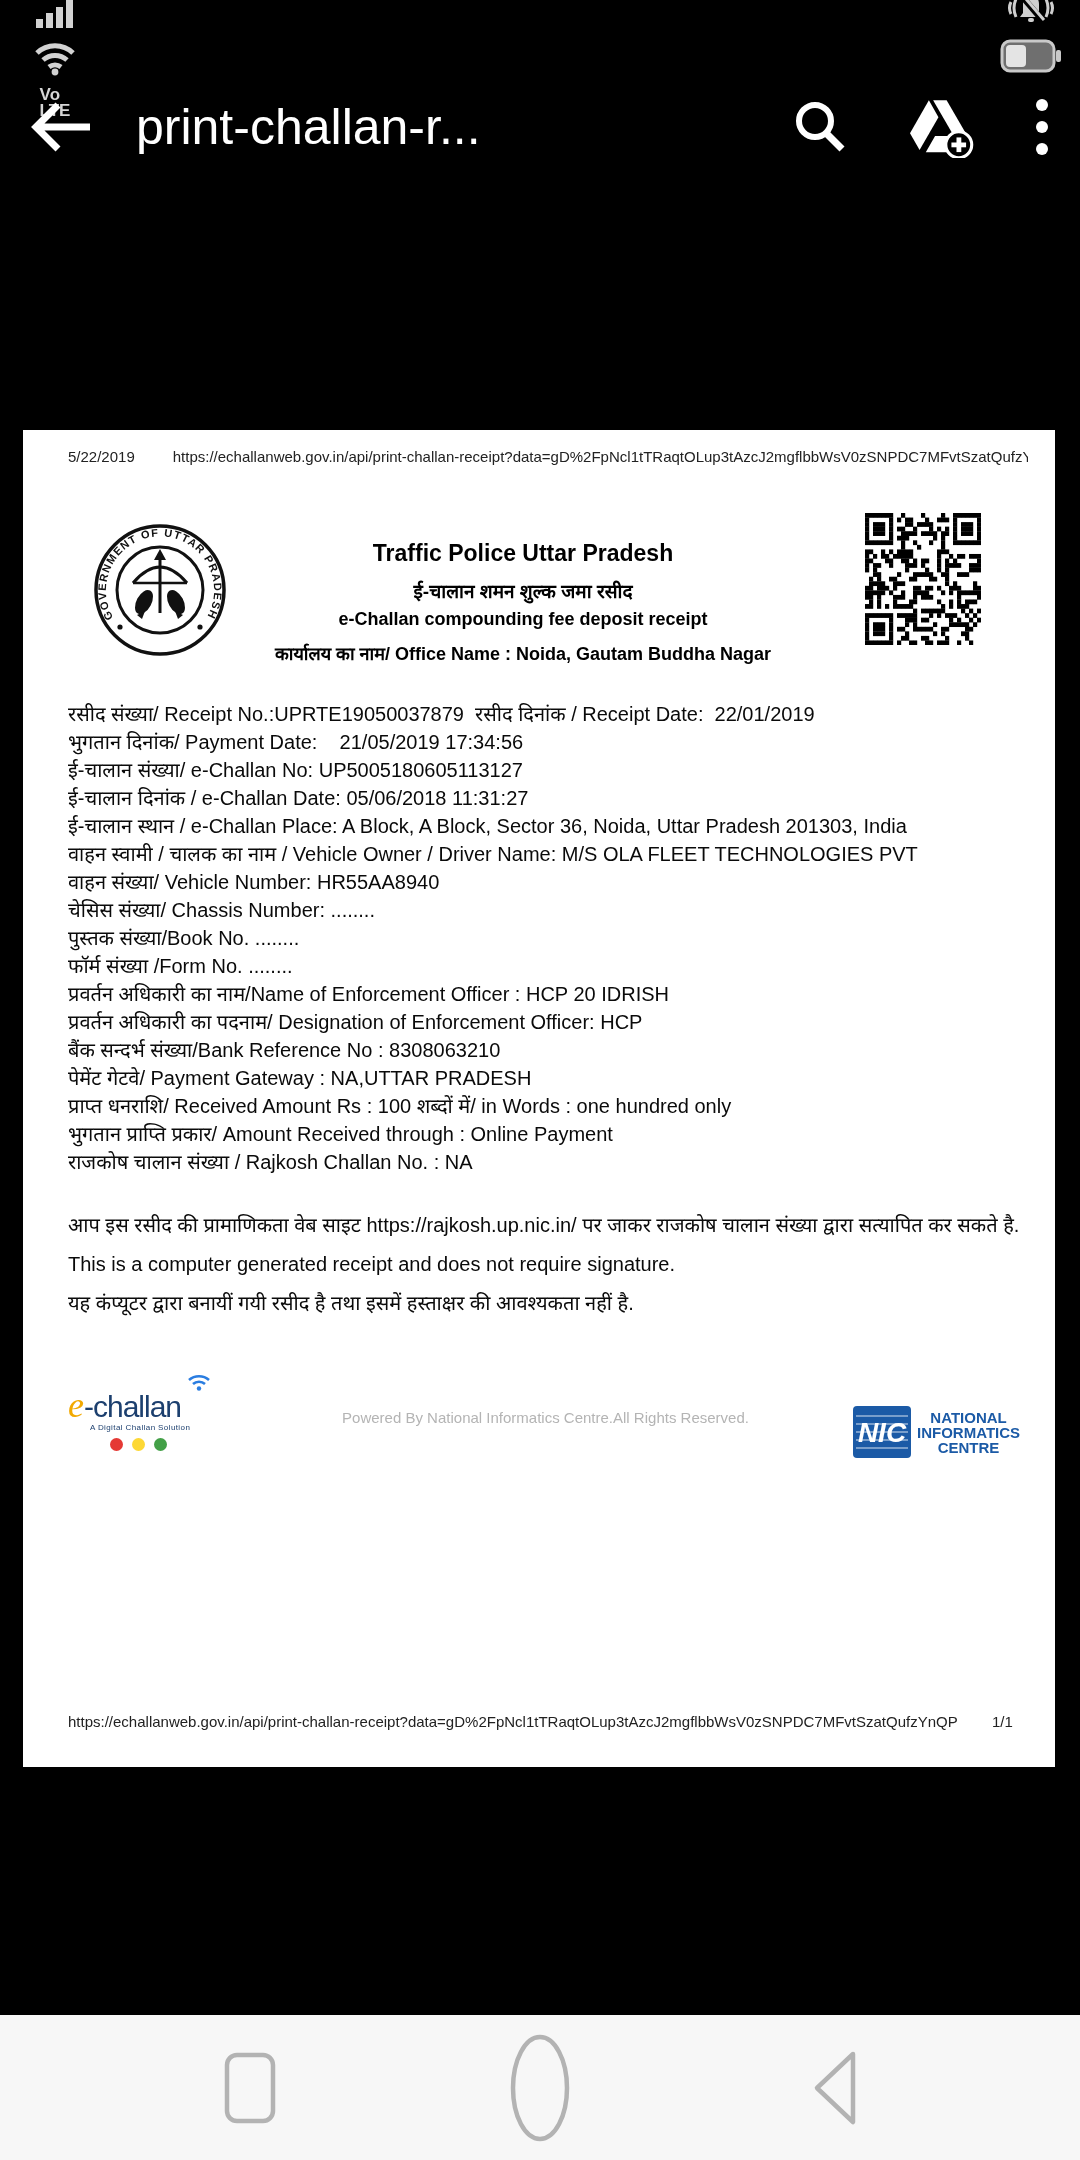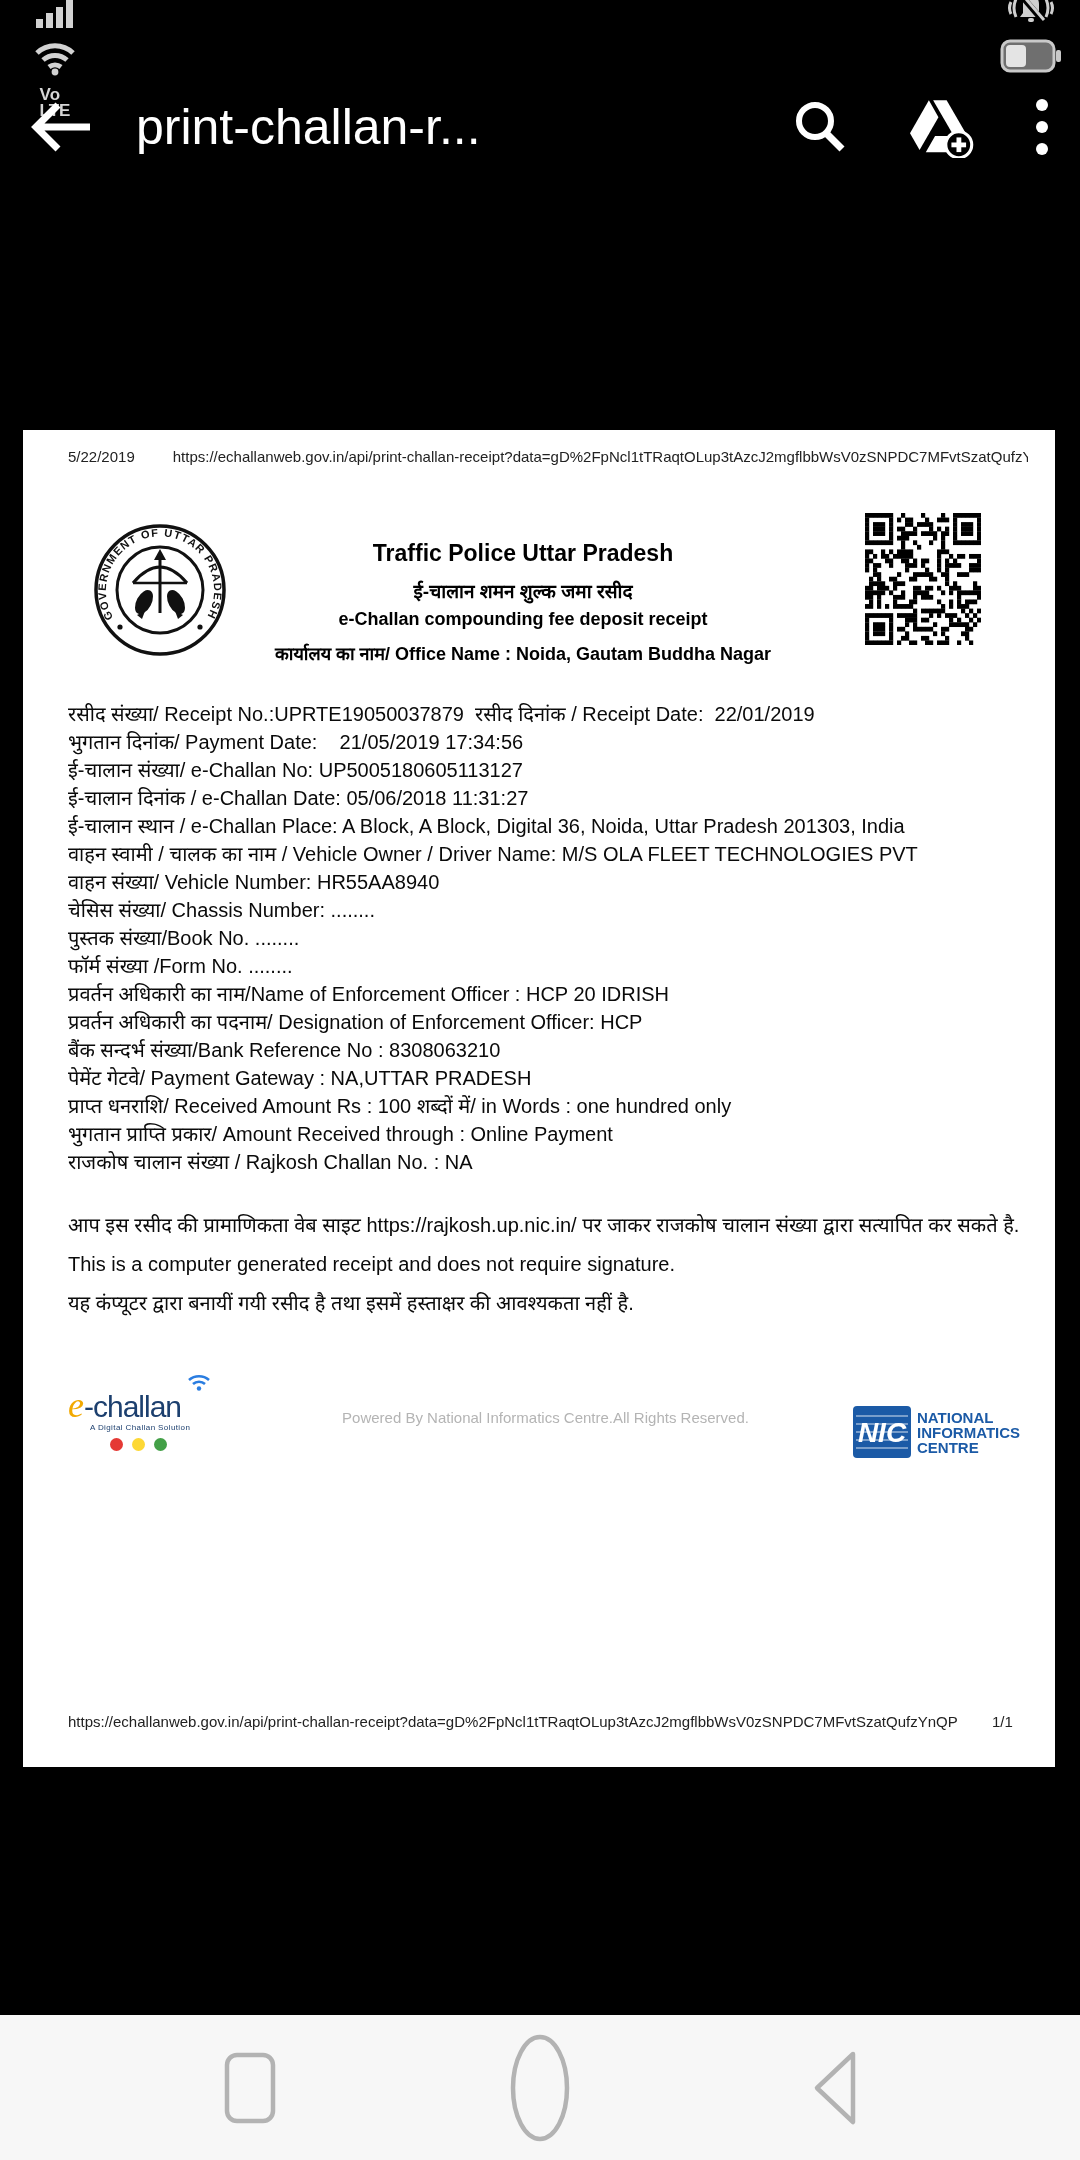--- a/index.html
+++ b/index.html
@@ -54,21 +54,21 @@
   .ec-line{white-space:nowrap;}
   .ec-e{color:var(--echallan-orange);font-size:36px;font-style:italic;font-family:"Liberation Serif","DejaVu Serif",serif;}
   .ec-rest{color:var(--echallan-navy);font-size:30px;font-weight:400;letter-spacing:-1px;}
   .ec-wifi{position:absolute;left:118px;top:-12px;}
   .ec-tag{font-size:8px;color:var(--echallan-navy);margin-left:22px;margin-top:-3px;letter-spacing:.4px;}
   .ec-dots{display:flex;gap:9px;margin-left:42px;margin-top:6px;}
   .ec-dots span{width:13px;height:13px;border-radius:50%;display:block;}
   .ec-dot-r{background:var(--dot-red);} .ec-dot-y{background:var(--dot-yellow);} .ec-dot-g{background:var(--dot-green);}
 
   .nic-logo{flex:0 0 auto;display:flex;align-items:center;gap:6px;width:175px;margin-top:30px;}
-  .nic-text{color:var(--nic-blue);font-size:15px;font-weight:700;line-height:15px;letter-spacing:0;}
+  .nic-text{color:var(--nic-blue);font-size:15px;font-weight:700;line-height:15px;letter-spacing:0;text-align:center;}
 
   .doc-bottom{position:absolute;left:45px;top:1283px;width:965px;display:flex;align-items:baseline;
               font-size:15px;color:#222;}
   .doc-bottom .u{flex:0 1 auto;white-space:nowrap;overflow:hidden;max-width:890px;}
   .doc-bottom .p{margin-left:34px;}
 
   
   .navbar{position:absolute;left:0;top:2015px;width:1080px;height:145px;background:#f7f7f7;
           display:flex;align-items:center;}
   .nav-slot{position:absolute;top:0;height:145px;display:flex;align-items:center;justify-content:center;}
@@ -570,21 +570,21 @@
           <rect x="4" y="28" width="1.05" height="1.05" fill="#000"></rect>
           <rect x="5" y="28" width="1.05" height="1.05" fill="#000"></rect>
           <rect x="6" y="28" width="1.05" height="1.05" fill="#000"></rect>
         </svg>
 
       <div class="details">
         <div>रसीद संख्या/ Receipt No.:UPRTE19050037879  रसीद दिनांक / Receipt Date:  22/01/2019</div>
         <div>भुगतान दिनांक/ Payment Date:    21/05/2019 17:34:56</div>
         <div>ई-चालान संख्या/ e-Challan No: UP5005180605113127</div>
         <div>ई-चालान दिनांक / e-Challan Date: 05/06/2018 11:31:27</div>
-        <div>ई-चालान स्थान / e-Challan Place: A Block, A Block, Digital 36, Noida, Uttar Pradesh 201303, India</div>
+        <div>ई-चालान स्थान / e-Challan Place: A Block, A Block, Sector 36, Noida, Uttar Pradesh 201303, India</div>
         <div>वाहन स्वामी / चालक का नाम / Vehicle Owner / Driver Name: M/S OLA FLEET TECHNOLOGIES PVT</div>
         <div>वाहन संख्या/ Vehicle Number: HR55AA8940</div>
         <div>चेसिस संख्या/ Chassis Number: ........</div>
         <div>पुस्तक संख्या/Book No. ........</div>
         <div>फॉर्म संख्या /Form No. ........</div>
         <div>प्रवर्तन अधिकारी का नाम/Name of Enforcement Officer : HCP 20 IDRISH</div>
         <div>प्रवर्तन अधिकारी का पदनाम/ Designation of Enforcement Officer: HCP</div>
         <div>बैंक सन्दर्भ संख्या/Bank Reference No : 8308063210</div>
         <div>पेमेंट गेटवे/ Payment Gateway : NA,UTTAR PRADESH</div>
         <div>प्राप्त धनराशि/ Received Amount Rs : 100 शब्दों में/ in Words : one hundred only</div>

